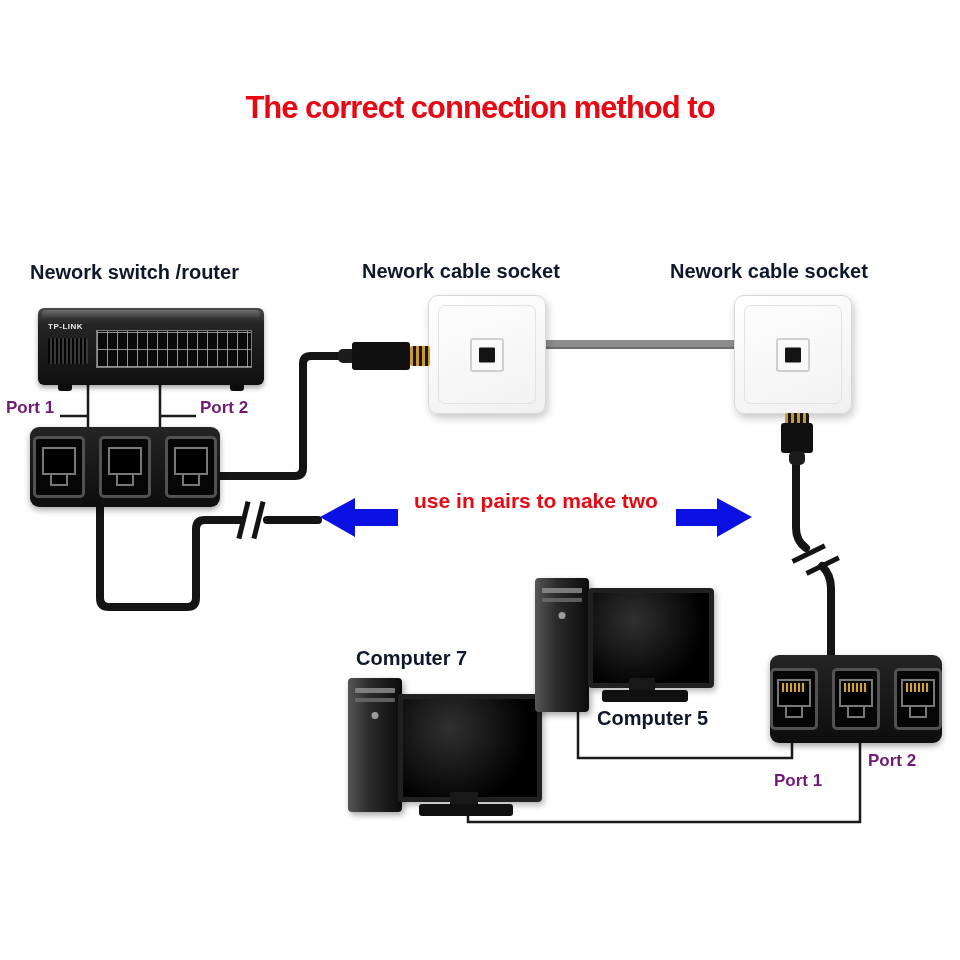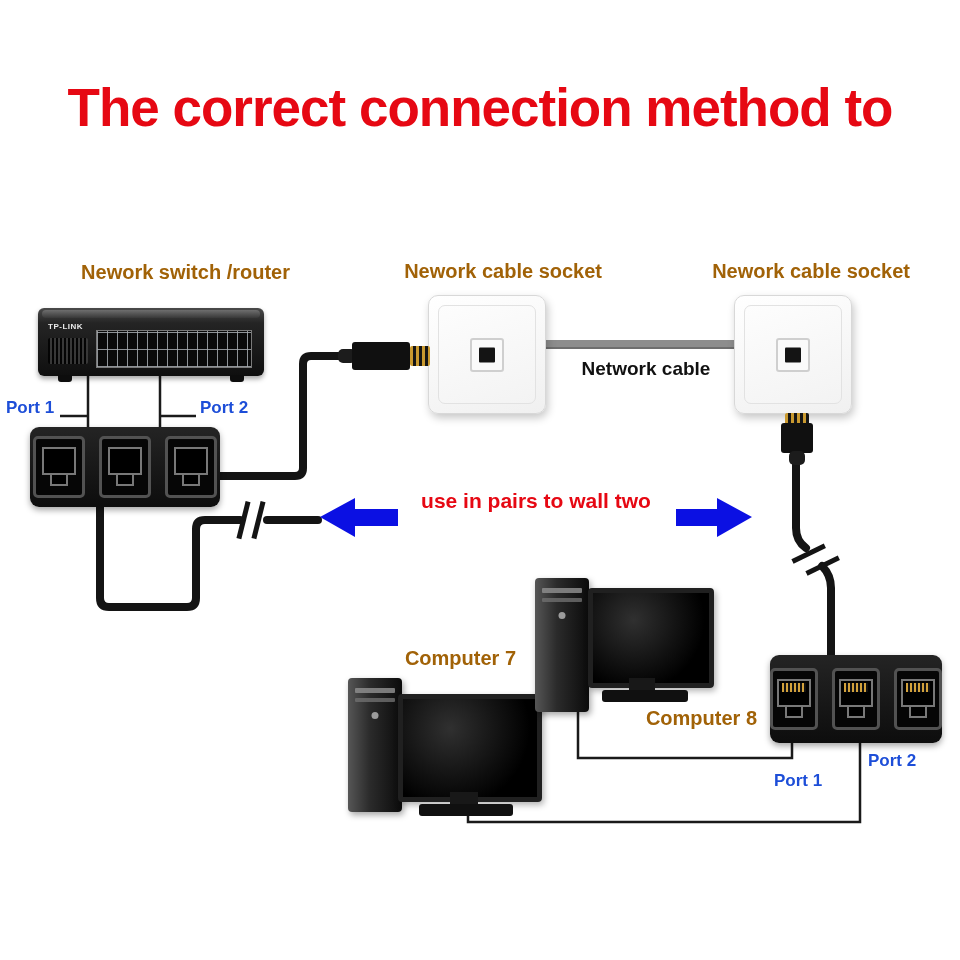--- a/index.html
+++ b/index.html
@@ -1,23 +1,23 @@
 <!DOCTYPE html>
 <html><head>
 <meta charset="utf-8">
 <style>
   html,body{margin:0;padding:0;background:#fff;}
   #stage{position:relative;width:960px;height:960px;background:#fff;overflow:hidden;
          font-family:"Liberation Sans",sans-serif;}
   .abs{position:absolute;}
   
   .title{left:0;top:76px;width:960px;text-align:center;color:#e60813;
-         font-size:53px;font-weight:bold;letter-spacing:-1px;line-height:64px;}
-  .lbl{color:#a16207;font-weight:bold;font-size:20px;text-align:right;}
-  .plbl{color:#1d4ed8;font-weight:bold;font-size:17px;}
+         font-size:31px;font-weight:bold;letter-spacing:-1px;line-height:64px;}
+  .lbl{color:#0f172a;font-weight:bold;font-size:20px;text-align:left;}
+  .plbl{color:#701a75;font-weight:bold;font-size:17px;}
   .note{color:#e60813;font-weight:bold;font-size:21px;text-align:center;line-height:27px;}
   .wallnote{color:#111;font-weight:bold;font-size:19px;text-align:center;line-height:23px;}
   
   .cable{stroke:#141414;stroke-width:8;fill:none;stroke-linecap:round;}
   .thin{stroke:#1a1a1a;stroke-width:2.5;fill:none;}
   
   .switch{background:linear-gradient(180deg,#4a4a4a 0%,#242424 22%,#0f0f0f 100%);
           border-radius:6px;box-shadow:0 3px 5px rgba(0,0,0,.35);}
   .sw-top{position:absolute;left:4px;right:4px;top:2px;height:8px;border-radius:4px;
           background:linear-gradient(180deg,#6e6e6e,#383838);}
@@ -101,21 +101,21 @@
     <path class="thin" d="M860 743 V822 H468 V806"></path>
 
     <path d="M320 517 L355 498 V509 H398 V526 H355 V537 Z" fill="#0b10e3"></path>
     <path d="M752 517 L717 498 V509 H676 V526 H717 V537 Z" fill="#0b10e3"></path>
   </svg>
 
   <div class="abs lbl" style="left:30px;top:261px;width:260px;z-index:3">Nework switch /router</div>
   <div class="abs lbl" style="left:362px;top:260px;width:240px;z-index:3">Nework cable socket</div>
   <div class="abs lbl" style="left:670px;top:260px;width:240px;z-index:3">Nework cable socket</div>
 
-  <div class="abs switch" style="left:38px;top:308px;width:226px;height:68px;z-index:2">
+  <div class="abs switch" style="left:38px;top:308px;width:226px;height:77px;z-index:2">
     <div class="sw-top"></div>
     <div class="sw-brand">TP-LINK</div>
     <div class="sw-vents"></div>
     <div class="sw-ports"></div>
     <div class="sw-foot" style="left:20px"></div>
     <div class="sw-foot" style="right:20px"></div>
   </div>
 
   <div class="abs socket" style="left:428px;top:295px;z-index:2">
     <div class="socket-plate">
@@ -126,21 +126,20 @@
   </div>
   <div class="abs socket" style="left:734px;top:295px;z-index:2">
     <div class="socket-plate">
       <div class="socket-jack">
         <div class="socket-hole"></div>
       </div>
     </div>
   </div>
 
   <div class="abs wallnote" style="left:556px;top:357px;width:180px;z-index:3">
-    <div>Network cable</div>
   </div>
 
   <div class="abs" style="left:338px;top:340px;width:96px;height:32px;z-index:2">
     <div class="plug-boot" style="left:0;top:9px;width:18px;height:14px"></div>
     <div class="plug-body" style="left:14px;top:2px;width:58px;height:28px"></div>
     <div class="plug-pins" style="left:72px;top:6px;width:20px;height:20px"></div>
   </div>
 
   <div class="abs" style="left:777px;top:413px;width:40px;height:52px;z-index:2">
     <div class="plug-pins" style="left:8px;top:0;width:24px;height:12px"></div>
@@ -159,21 +158,21 @@
       <div class="jack"></div>
       <div class="jtab"></div>
     </div>
     <div class="rjport">
       <div class="jack"></div>
       <div class="jtab"></div>
     </div>
   </div>
 
   <div class="abs note" style="left:386px;top:487px;width:300px;z-index:3">
-    <div>use in pairs to wall two</div>
+    <div>use in pairs to make two</div>
   </div>
 
   <div class="abs splitter" style="left:770px;top:655px;width:172px;height:88px;z-index:2">
     <div class="rjport">
       <div class="jack">
         <div class="pins"></div>
       </div>
       <div class="jtab"></div>
     </div>
     <div class="rjport">
@@ -203,15 +202,15 @@
   <div class="abs mbase" style="left:419px;top:804px;width:94px;height:12px;z-index:2"></div>
 
   <div class="abs tower" style="left:535px;top:578px;z-index:2">
     <div class="bay"></div>
     <div class="bay2"></div>
     <div class="pwr"></div>
   </div>
   <div class="abs monitor" style="left:588px;top:588px;width:116px;height:90px;z-index:2"></div>
   <div class="abs mneck" style="left:629px;top:678px;width:26px;height:13px;z-index:2"></div>
   <div class="abs mbase" style="left:602px;top:690px;width:86px;height:12px;z-index:2"></div>
-  <div class="abs lbl" style="left:597px;top:707px;width:160px;z-index:3">Computer 8</div>
+  <div class="abs lbl" style="left:597px;top:707px;width:160px;z-index:3">Computer 5</div>
 
 </div>
 
 </body></html>

